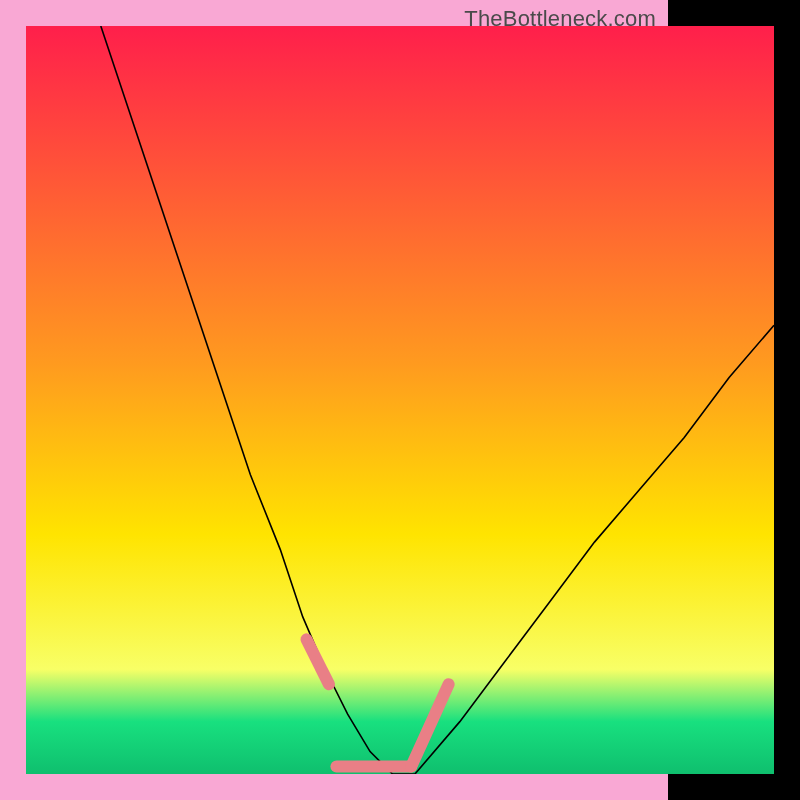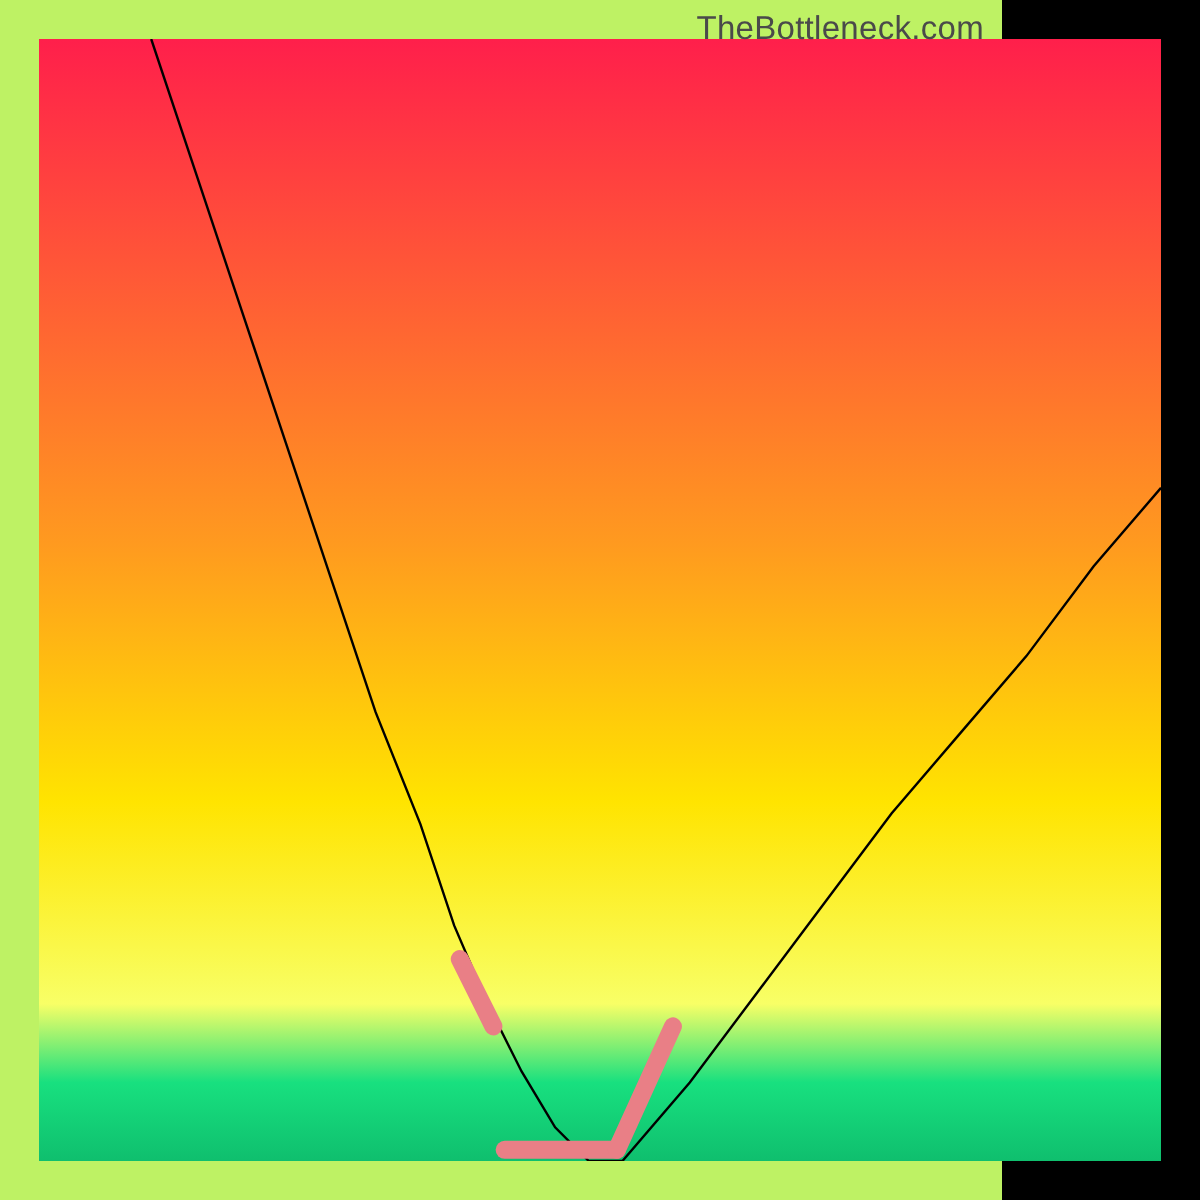--- a/index.html
+++ b/index.html
@@ -10,21 +10,21 @@
     background: #000000;
     overflow: hidden;
     font-family: -apple-system, Helvetica, Arial, sans-serif;
   }
   .frame {
     position: absolute;
     left: 0;
     top: 0;
     width: 668px;
     height: 800px;
-    background: #bef264;
+    background: #f9a8d4;
   }
   .plot-area {
     position: absolute;
     left: 26px;
     top: 26px;
     width: 748px;
     height: 748px;
   }
   .watermark {
     position: absolute;

